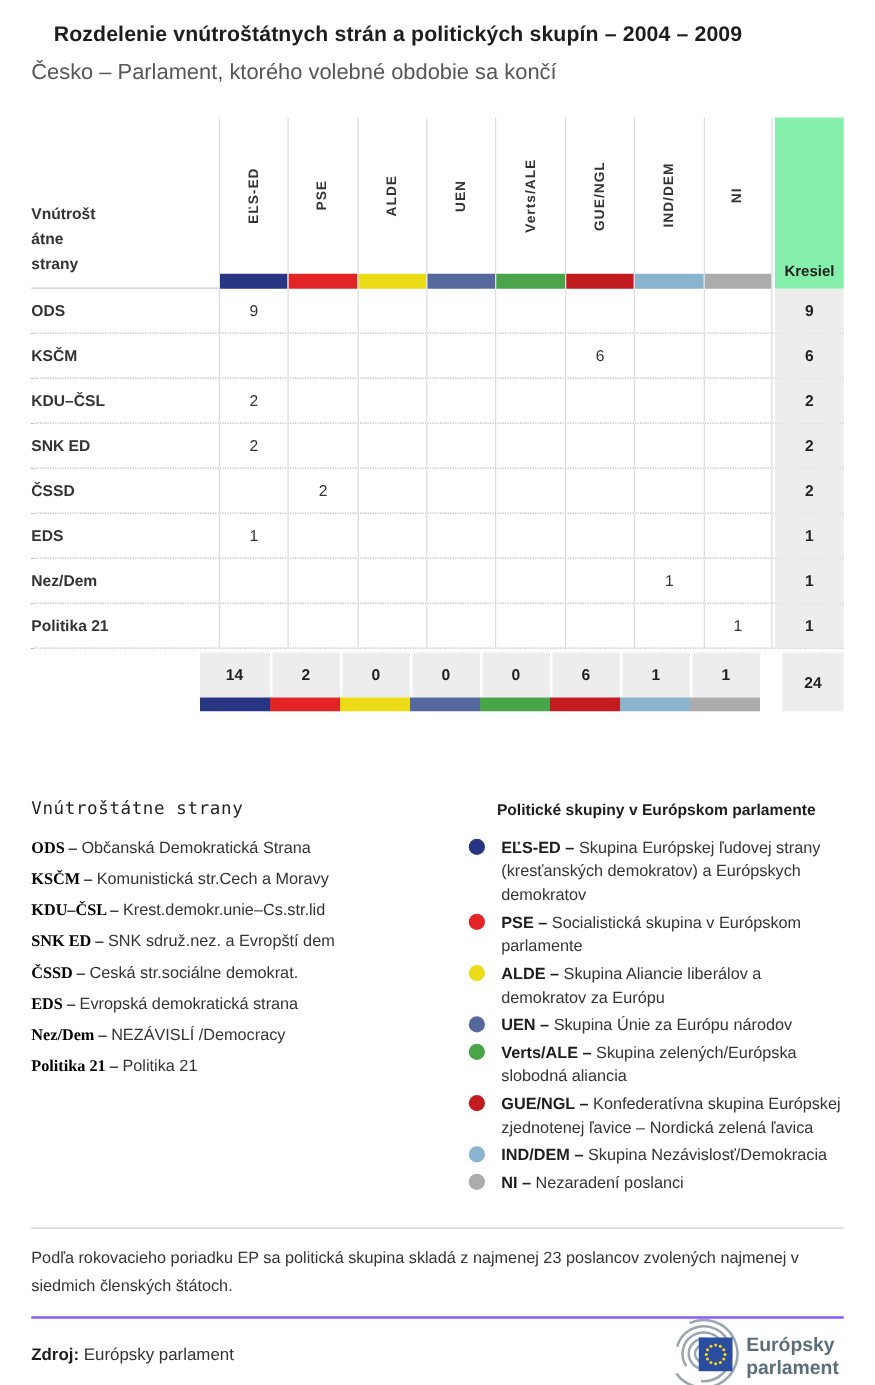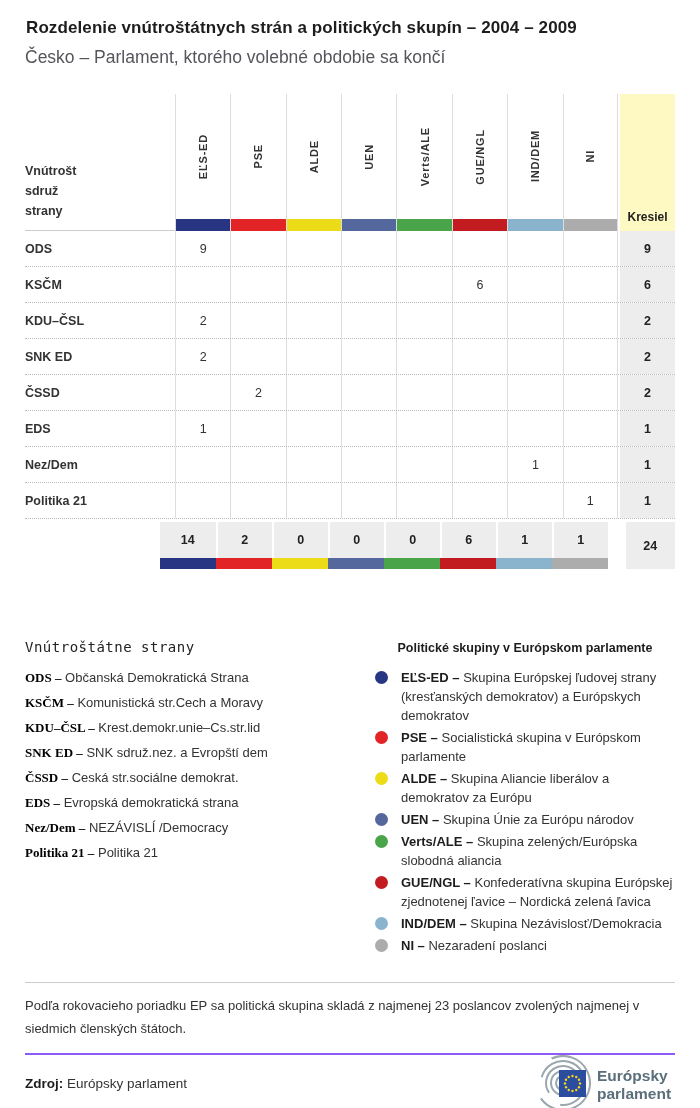--- a/index.html
+++ b/index.html
@@ -3,36 +3,36 @@
 <meta charset="utf-8">
 <style>
   html,body{margin:0;padding:0;}
   body{
     width:700px;height:1108px;background:#fff;color:#333;
     font-family:"Liberation Sans",sans-serif;overflow:hidden;
   }
   .page{width:700px;height:1108px;position:relative;box-sizing:border-box;padding-top:18px;}
 
   
-  .title{margin:0 25px 0 26px;font-size:17px;font-weight:bold;color:#1d1d1d;letter-spacing:.1px;}
+  .title{margin:0 25px 0 43px;font-size:17px;font-weight:bold;color:#1d1d1d;letter-spacing:.1px;}
   .subtitle{margin:9px 25px 0 25px;font-size:17.5px;font-weight:400;color:#55565c;}
 
   
   .tbl{margin:26px 25px 0 25px;width:650px;}
   .thead{display:flex;height:137px;}
   .th-label{width:150px;box-sizing:border-box;display:flex;flex-direction:column;justify-content:flex-end;
     padding-bottom:9px;border-bottom:1px solid #ccc;font-weight:bold;font-size:12.5px;color:#333;line-height:20px;}
   .col-heads{display:flex;}
   .col-head{width:55.4px;box-sizing:border-box;border-left:1px solid #ddd;display:flex;flex-direction:column;}
   .col-head:last-child{border-right:1px solid #ddd;}
   .rot-wrap{flex:1;display:flex;align-items:center;justify-content:center;}
   .rot{writing-mode:vertical-rl;transform:rotate(180deg);font-weight:bold;font-size:11px;
     letter-spacing:.8px;color:#333;white-space:nowrap;}
   .band{height:12px;width:100%;}
-  .kresiel-head{width:55px;margin-left:2px;background:#fef9c3;display:flex;align-items:flex-end;
+  .kresiel-head{width:55px;margin-left:2px;background:#86efac;display:flex;align-items:flex-end;
     justify-content:center;padding-bottom:7px;box-sizing:border-box;font-weight:bold;font-size:12px;color:#222;}
 
   .trow{display:flex;height:35px;border-bottom:1px dotted #bbb;}
   .party{width:150px;box-sizing:border-box;display:flex;align-items:center;font-weight:bold;font-size:12.5px;color:#333;}
   .cells{display:flex;height:100%;}
   .cell{width:55.4px;box-sizing:border-box;border-left:1px solid #ddd;display:flex;align-items:center;
     justify-content:center;font-size:12.5px;color:#333;}
   .cell:last-child{border-right:1px solid #ddd;}
   .seats{width:55px;margin-left:2px;height:100%;background:#ededed;display:flex;align-items:center;
     justify-content:center;font-weight:bold;font-size:12.5px;color:#222;}
@@ -75,21 +75,21 @@
 
 <div class="page">
 
   <h1 class="title">Rozdelenie vnútroštátnych strán a politických skupín – 2004 – 2009</h1>
   <h2 class="subtitle">Česko – Parlament, ktorého volebné obdobie sa končí</h2>
 
   <div class="tbl">
     <div class="thead">
       <div class="th-label">
         <span>Vnútrošt</span>
-        <span>sdruž</span>
+        <span>átne</span>
         <span>strany</span>
       </div>
       <div class="col-heads" id="col-heads">
           <div class="col-head">
     <div class="rot-wrap">
               <span class="rot">EĽS-ED</span>
             </div>
     <div class="band" style="background: rgb(40, 53, 131);"></div>
   </div>
           <div class="col-head">

